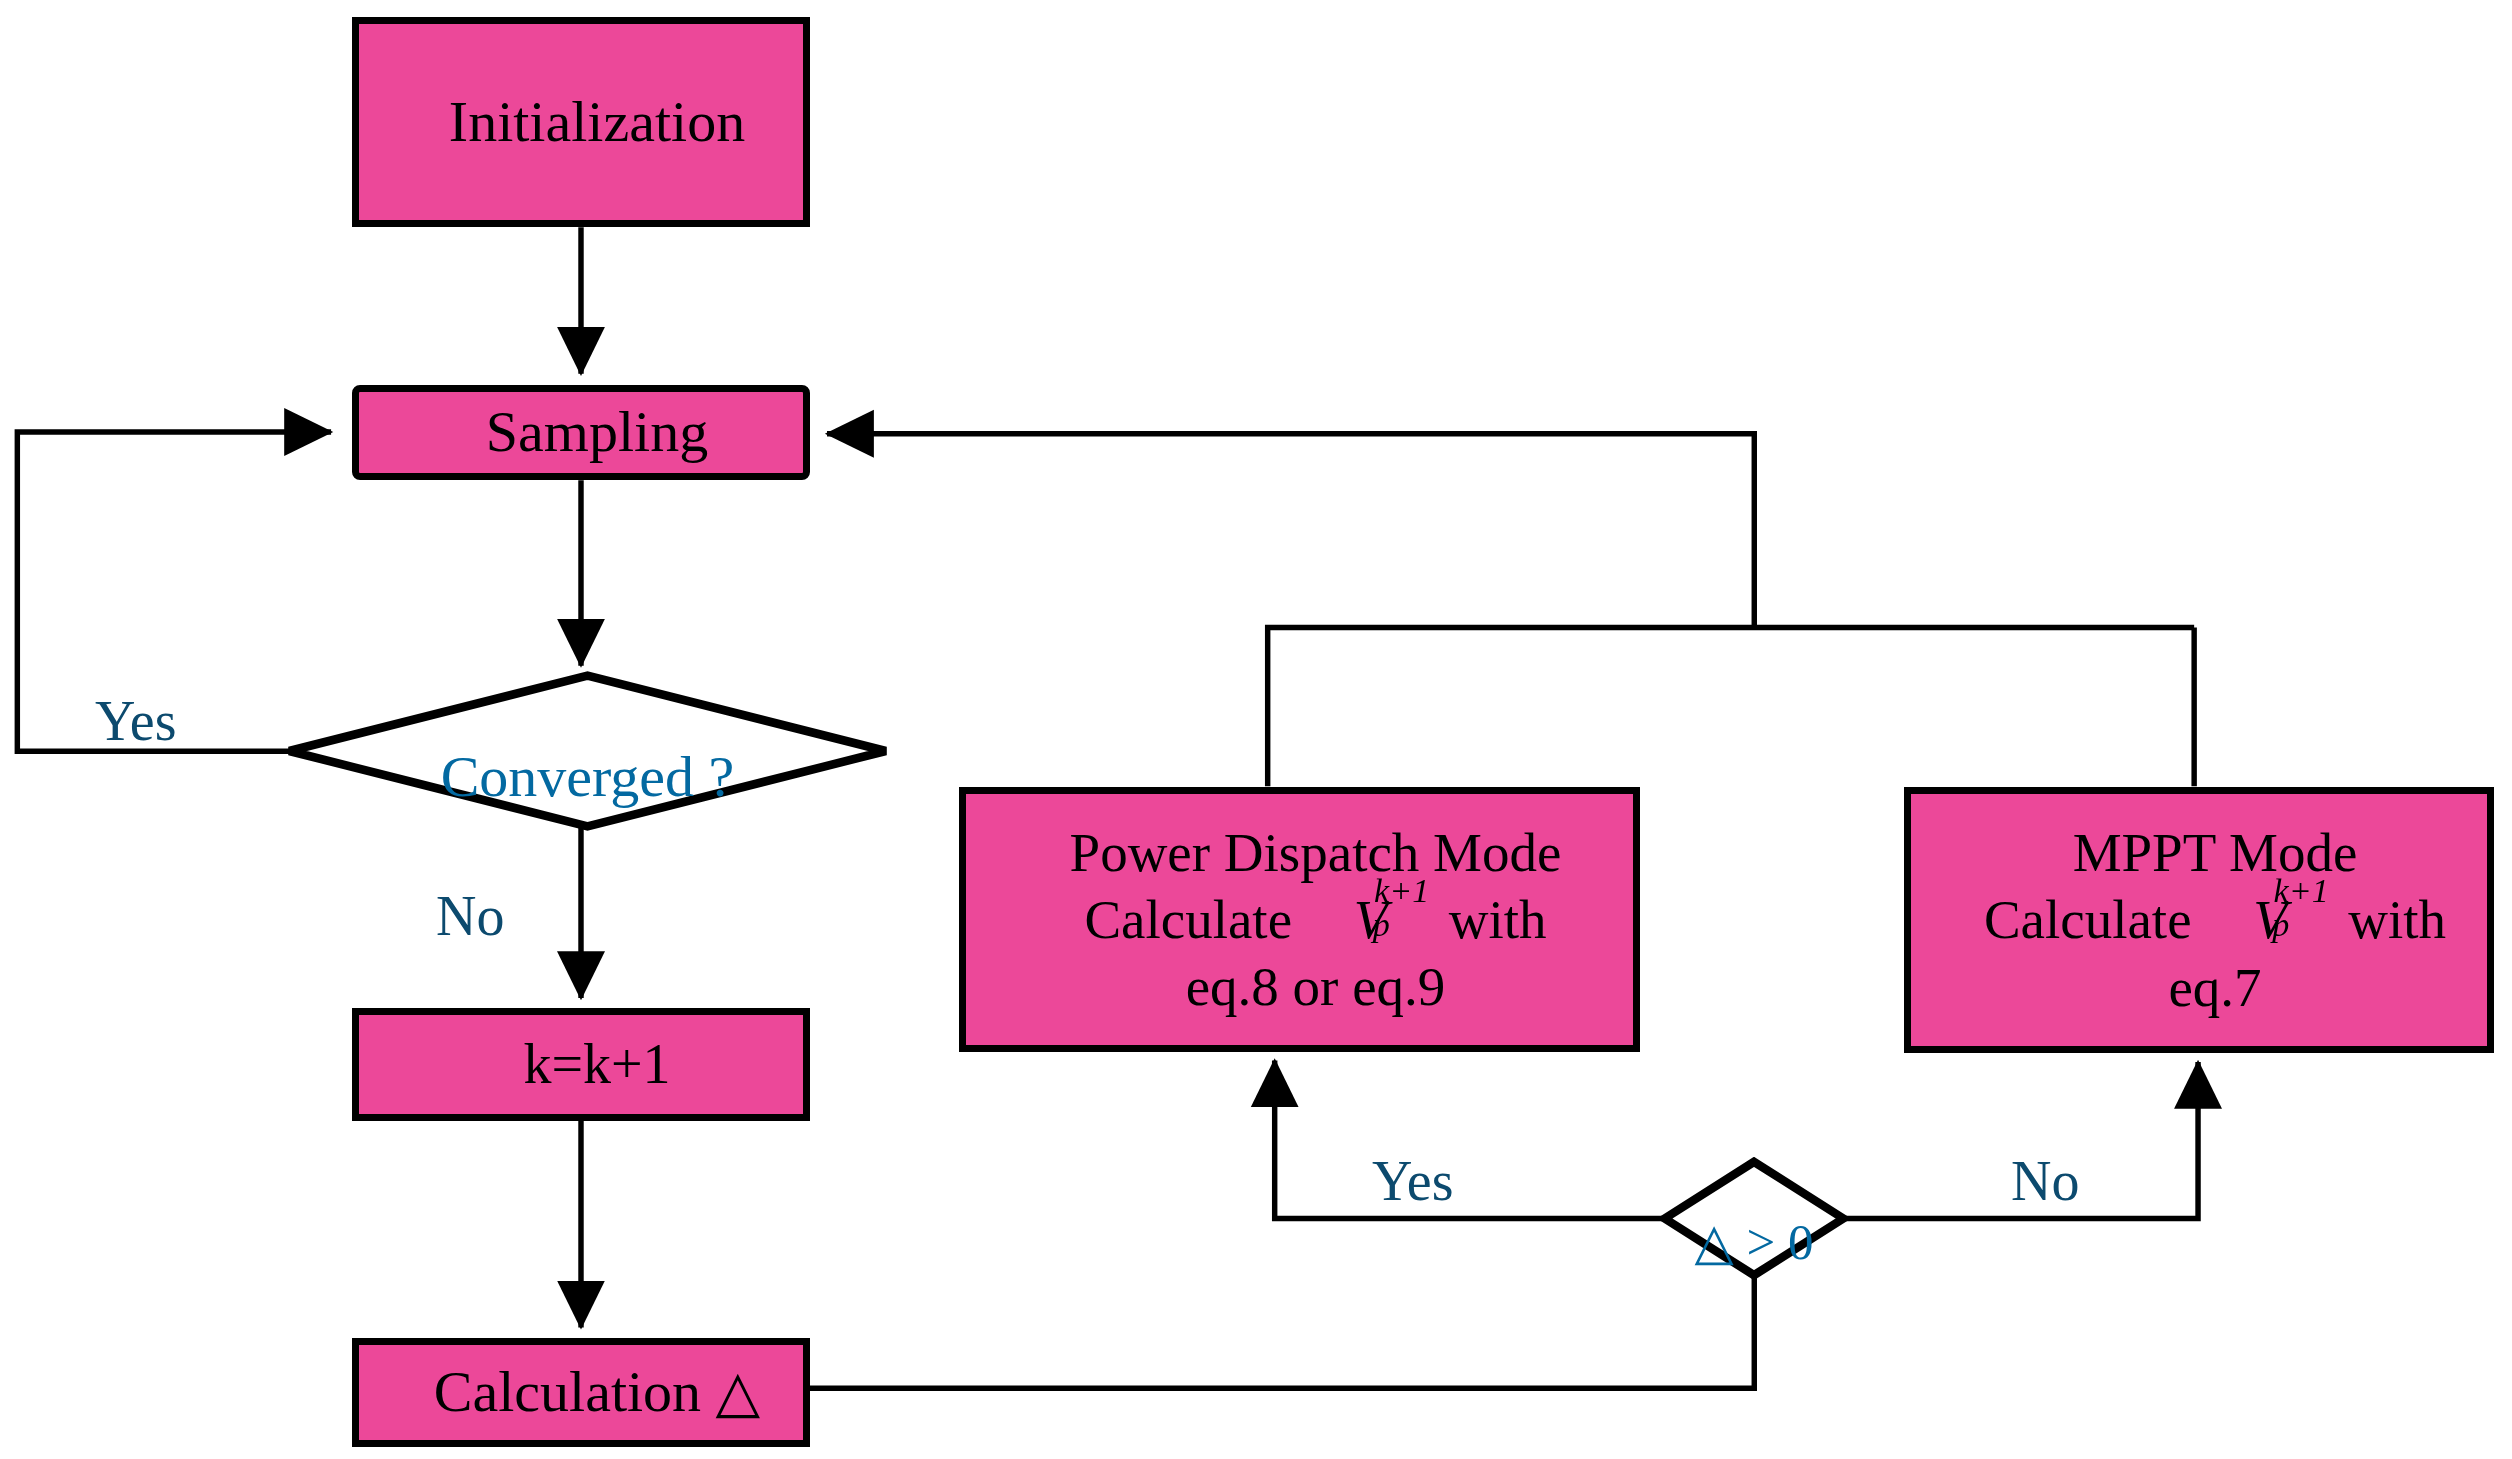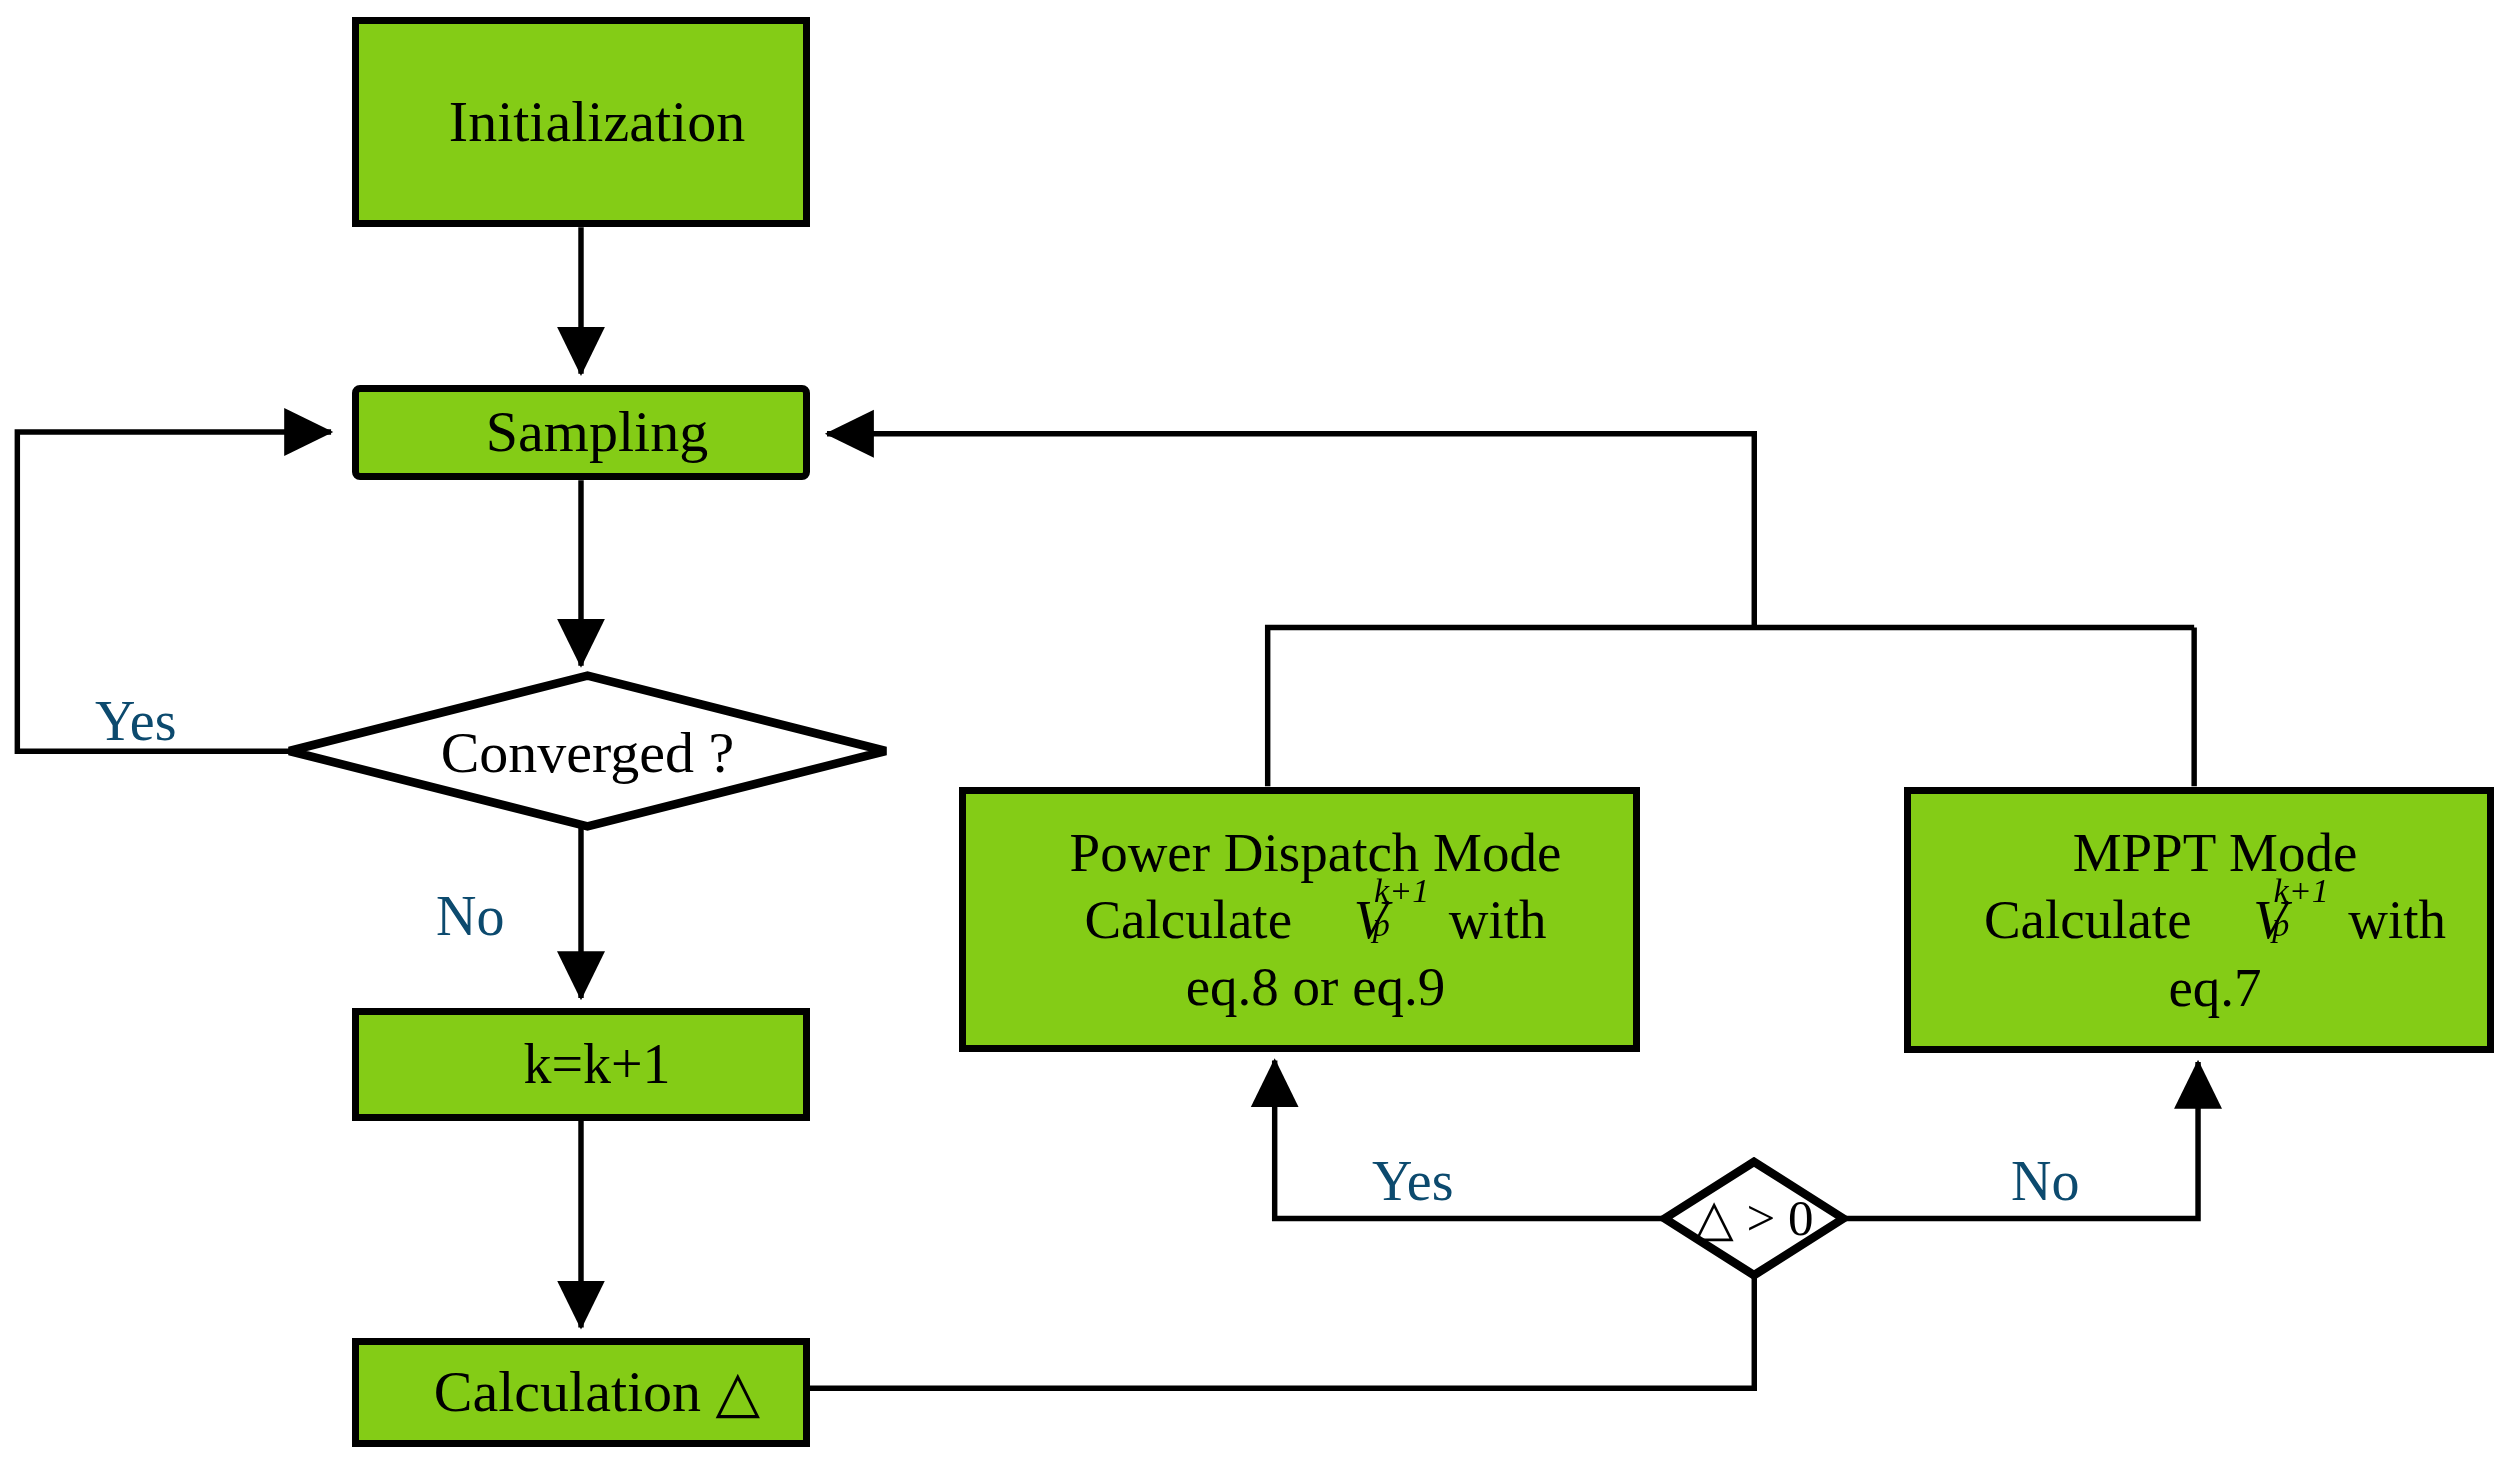--- a/index.html
+++ b/index.html
@@ -7,21 +7,21 @@
     position:relative;
     width:2512px;height:1459px;
     background:#ffffff;
     font-family:"Liberation Serif", serif;
     overflow:hidden;
   }
   svg.wires{position:absolute;left:0;top:0;width:2512px;height:1459px;}
   .node{
     position:absolute;
     box-sizing:border-box;
-    background:#84cc16;
+    background:#ec4899;
     border:7px solid #000000;
     display:flex;
     flex-direction:column;
     align-items:center;
     justify-content:center;
     text-align:center;
     color:#000000;
     line-height:1.22;
     padding-left:32px;
   }
@@ -37,24 +37,25 @@
   .vbox{display:inline-block;width:2.35em;}
   .edge-label{
     position:absolute;
     color:#0c4a6e;
     font-size:56px;
     white-space:nowrap;
     line-height:1;
   }
   .diamond-label{
     position:absolute;
-    color:#000000;
+    color:#0369a1;
     white-space:nowrap;
     line-height:1;
     text-align:center;
+    margin-top:24px;
   }
   .t-conv{font-size:58px;}
   .t-delta{font-size:51px;}
 </style>
 </head>
 <body>
 
 <div id="canvas">
 
   <svg class="wires" viewBox="0 0 3226 1874">

